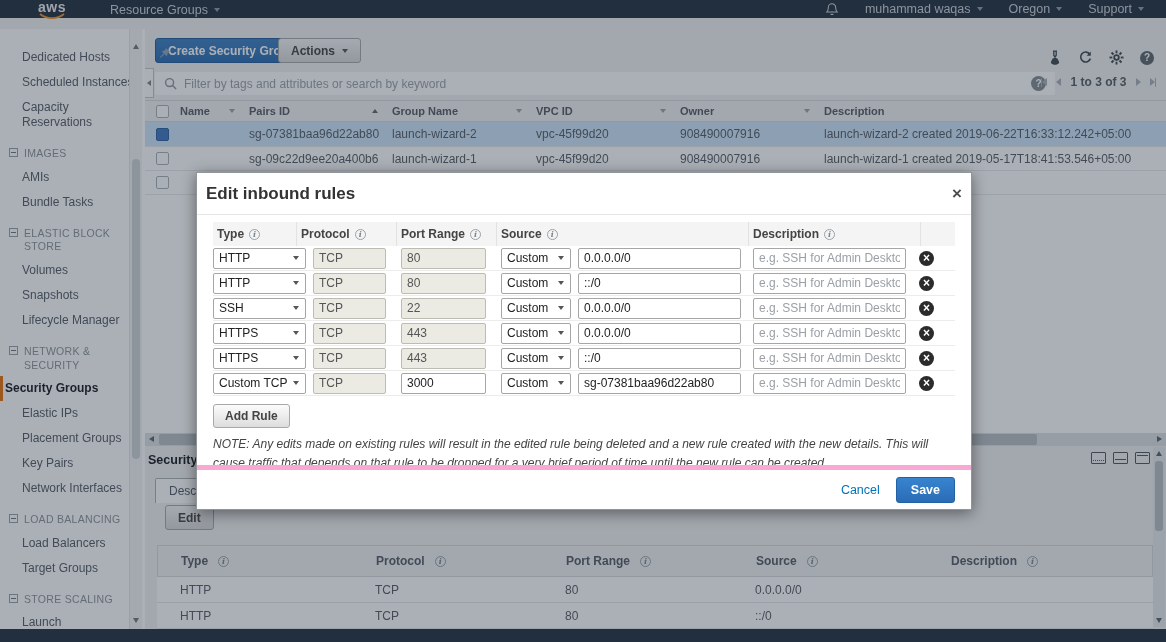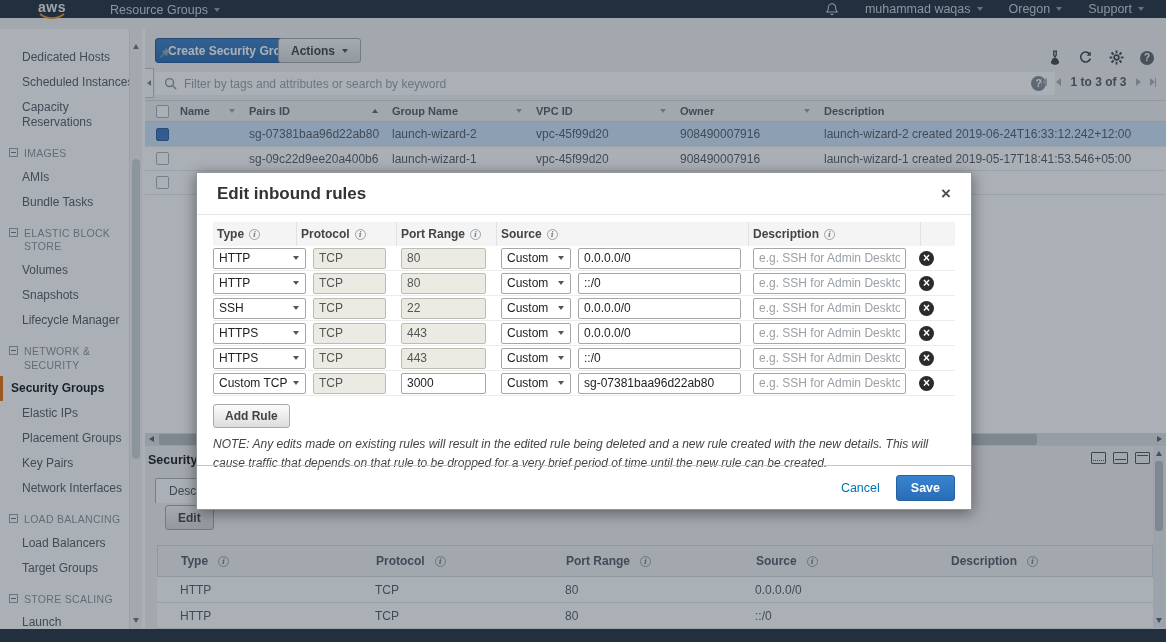--- a/index.html
+++ b/index.html
@@ -16,21 +16,21 @@
   .awslogo svg { margin-top:-1px; }
   .navitem { display:flex; align-items:center; gap:6px; cursor:pointer; }
   .nav-left { display:flex; align-items:center; gap:30px; margin-left:44px;flex-direction:column; }
   .nav-right { margin-left:auto; display:flex; align-items:center; gap:26px; margin-right:22px; }
   .cdown { width:0; height:0; border-left:3.5px solid transparent; border-right:3.5px solid transparent;
     border-top:4px solid #8d99a6; display:inline-block; }
   
   .sidebar { position:absolute; top:29px; left:0; width:145px; bottom:13px; background:#fff;
     z-index:1; font-size:12px; overflow:hidden; padding-top:16px; }
   .side-item { display:block; padding:5px 4px 5px 22px; color:#545b64; cursor:pointer; text-decoration:none; line-height:1.25; }
-  .side-item.selected { font-weight:bold; color:#16191f; border-left:3px solid #e8710d; padding-left:8px; }
+  .side-item.selected { font-weight:bold; color:#16191f; border-left:3px solid #e8710d; padding-left:2px; }
   .side-section { display:flex; align-items:flex-start; gap:6px; margin:12px 0 4px 9px; color:#8b9398;
     font-size:10.5px; letter-spacing:.3px; line-height:1.3; padding-right:14px; }
   .minus-box { flex:0 0 auto; width:9px; height:9px; border:1px solid #9aa1a6; position:relative; margin-top:1px; background:#fff; }
   .minus-box::after { content:""; position:absolute; left:1px; right:1px; top:3px; border-top:1px solid #6e777d; }
   .side-scroll { position:absolute; top:29px; left:129px; width:13px; bottom:13px; background:#f3f4f4; z-index:2;
     border-left:1px solid #e4e6e8; }
   .sarr { position:absolute; left:3px; width:0; height:0; border-left:3.5px solid transparent; border-right:3.5px solid transparent; }
   .sarr.up { top:15px; border-bottom:5px solid #777; }
   .sarr.dn { bottom:6px; border-top:5px solid #777; }
   .sthumb { position:absolute; left:2px; width:8px; border-radius:4px; background:#cfd3d6; }
@@ -108,21 +108,21 @@
   .varr.d { bottom:4px; border-top:5px solid #5c646b; }
   .footer { position:absolute; left:0; bottom:0; width:100%; height:13px; background:#232f3e; z-index:5; }
   
   .info { width:11px; height:11px; border:1px solid #98a2aa; border-radius:50%; font-size:8px; color:#7c868e;
     display:inline-flex; align-items:center; justify-content:center; font-style:italic;
     font-family:"DejaVu Serif", serif; margin-left:5px; flex:0 0 auto; }
   
   .overlay { position:absolute; inset:0; background:rgba(35,47,62,0.38); z-index:40; }
   .modal { position:absolute; left:196px; top:172px; width:776px; height:338px; background:#fff;
     border:1px solid #8f9599; box-shadow:0 3px 14px rgba(0,0,0,.45); z-index:50; font-size:12px; color:#444; }
-  .modal-header { height:42px; border-bottom:1px solid #e5e5e5; display:flex; align-items:center; padding:0 20px; }
+  .modal-header { height:42px; border-bottom:1px solid #e5e5e5; display:flex; align-items:center; padding:0 9px; }
   .modal-title { font-size:17px; font-weight:bold; color:#333; }
   .modal-close { margin-left:auto; font-size:17px; color:#4d4d4d; font-weight:bold; cursor:pointer; line-height:1; }
   .mgrid-head { margin:7px 16px 0; width:742px; height:24px; background:#f4f4f4; display:flex; align-items:center;
     font-weight:bold; color:#444; }
   .mgh { display:flex; align-items:center; padding-left:4px; height:100%; border-right:1px solid #e2e2e2; }
   .g0 { flex:0 0 84px; } .g1 { flex:0 0 100px; } .g2 { flex:0 0 100px; } .g3 { flex:0 0 252px; } .g4 { flex:0 0 172px; }
   .g5 { flex:1 1 auto; border-right:none; }
   .mrule { margin:0 16px; height:25px; display:flex; align-items:center; border-bottom:1px solid #ececec; }
   .msel { height:21px; border:1px solid #a6a6a6; border-radius:2px; background:#fff; display:flex; align-items:center;
     padding:0 5px; color:#222; cursor:pointer; overflow:hidden; white-space:nowrap; }
@@ -134,21 +134,21 @@
   .min.dis { background:#ebebe3; border-color:#bcbcb2; color:#555; }
   .min::placeholder { color:#9aa0a6; }
   .w-type { width:93px; } .w-proto { width:73px; margin-left:7px; } .w-port { width:85px; margin-left:15px; }
   .w-srcsel { width:70px; margin-left:15px;text-align:center; } .w-src { width:163px; margin-left:7px; }
   .w-desc { width:153px; margin-left:12px; }
   .del-btn { width:15px; height:15px; border-radius:50%; background:#2b2b2b; color:#fff; font-size:12px;
     display:inline-flex; align-items:center; justify-content:center; font-weight:bold; margin-left:13px; cursor:pointer; line-height:1; }
   .add-rule { margin:8px 0 0 16px; display:inline-block; padding:4px 11px; background:linear-gradient(#fbfbfb,#dddddd);
     border:1px solid #a8a8a8; border-radius:3px; font-weight:bold; color:#444; cursor:pointer; }
   .note { margin:7px 16px 0; color:#444; line-height:1.6; max-width:724px;font-style:italic; }
-  .modal-footer { position:absolute; left:0; right:0; bottom:0; height:44px; border-top:1px solid #f9a8d4;
+  .modal-footer { position:absolute; left:0; right:0; bottom:0; height:44px; border-top:5px solid #f9a8d4;
     display:flex; align-items:center; justify-content:flex-end; gap:16px; padding:5px 16px; }
   .cancel-link { color:#0073bb; font-size:12.5px; cursor:pointer; }
   .save-btn { background:linear-gradient(#3884cf,#2a6cb6); border:1px solid #2361a5; color:#fff; font-weight:bold;
     font-size:12.5px; padding:5px 14px; border-radius:3px; cursor:pointer; }
 </style>
 </head>
 <body>
 
 <div id="screen">
 
@@ -337,21 +337,21 @@
     </div>
     <div class="trow sel" style="top:93px; height:25px;">
       <span class="c0">
           <span class="cb-box checked"></span>
         </span>
       <span class="c1"></span>
       <span class="c2">sg-07381baa96d22ab80</span>
       <span class="c3">launch-wizard-2</span>
       <span class="c4">vpc-45f99d20</span>
       <span class="c5">908490007916</span>
-      <span class="c6">launch-wizard-2 created 2019-06-24T16:33:12.242+12:00</span>
+      <span class="c6">launch-wizard-2 created 2019-06-22T16:33:12.242+05:00</span>
     </div>
     <div class="trow" style="top:118px;">
       <span class="c0">
           <span class="cb-box"></span>
         </span>
       <span class="c1"></span>
       <span class="c2">sg-09c22d9ee20a400b6</span>
       <span class="c3">launch-wizard-1</span>
       <span class="c4">vpc-45f99d20</span>
       <span class="c5">908490007916</span>

